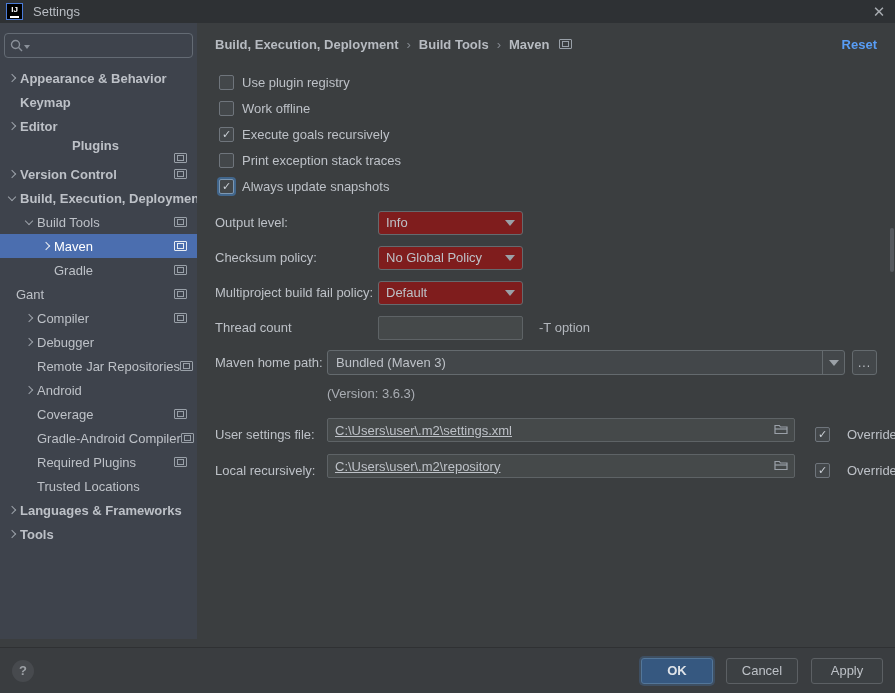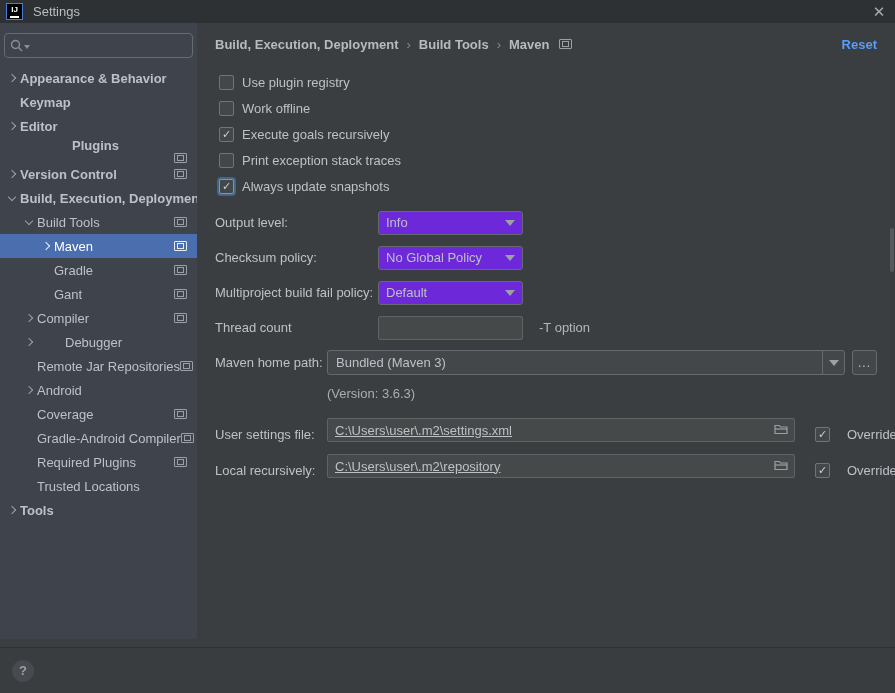--- a/index.html
+++ b/index.html
@@ -57,21 +57,21 @@
   .checkbox { width:15px; height:15px; border:1px solid #6f757c; border-radius:2px;
     background:#43474a; display:flex; align-items:center; justify-content:center;
     font-size:11px; color:#cdd2d8; flex:none; cursor:pointer; }
   .checkbox.focused { box-shadow:0 0 0 2px #41668c; border-color:#7c97b2; }
   .cb-label { margin-left:8px; }
   
   .form-row { display:flex; align-items:center; height:35px; }
   .form-row.first { margin-top:6px; }
   .form-label { width:163px; flex:none; }
   .form-label.narrow { width:112px; }
-  .combo { width:145px; height:24px; background:#6d28d9; border:1px solid #646a6e;
+  .combo { width:145px; height:24px; background:#7f1d1d; border:1px solid #646a6e;
     border-radius:3px; display:flex; align-items:center; padding:0 7px; cursor:pointer; }
   .combo-value { flex:1; white-space:nowrap; overflow:hidden; }
   .arrow-down { width:0; height:0; border-left:5px solid transparent; border-right:5px solid transparent;
     border-top:6px solid #9ba1a7; flex:none; }
   .text-field { height:24px; background:#45494a; border:1px solid #5e6366; border-radius:2px;
     color:#bdc1c7; font-family:inherit; font-size:13px; padding:0 7px; outline:none; }
   .thread-input { width:145px; }
   .t-hint { margin-left:16px; color:#b3b7bd; }
   
   .home-combo { flex:none; width:518px; height:25px; background:#43474a; border:1px solid #646a6e;
@@ -179,33 +179,33 @@
             <span class="chev right"></span>
           </span>
           <span class="tree-label">Maven</span>
           <span class="page-icon"></span>
         </div>
         <div class="tree-row" style="padding-left: 38px;">
           <span class="chev-box"></span>
           <span class="tree-label">Gradle</span>
           <span class="page-icon"></span>
         </div>
-        <div class="tree-row" style="padding-left: 38px;">
+        <div class="tree-row" style="">
           <span class="chev-box"></span>
           <span class="tree-label">Gant</span>
           <span class="page-icon"></span>
         </div>
         <div class="tree-row" style="padding-left: 21px;">
           <span class="chev-box">
             <span class="chev right"></span>
           </span>
           <span class="tree-label">Compiler</span>
           <span class="page-icon"></span>
         </div>
-        <div class="tree-row" style="padding-left: 21px; gap: 28px;">
+        <div class="tree-row" style="padding-left: 21px;">
           <span class="chev-box">
             <span class="chev right"></span>
           </span>
           <span class="tree-label">Debugger</span>
         </div>
         <div class="tree-row" style="padding-left: 21px;">
           <span class="chev-box"></span>
           <span class="tree-label">Remote Jar Repositories</span>
           <span class="page-icon"></span>
         </div>
@@ -226,20 +226,26 @@
           <span class="page-icon"></span>
         </div>
         <div class="tree-row" style="padding-left: 21px;">
           <span class="chev-box"></span>
           <span class="tree-label">Required Plugins</span>
           <span class="page-icon"></span>
         </div>
         <div class="tree-row" style="padding-left: 21px;">
           <span class="chev-box"></span>
           <span class="tree-label">Trusted Locations</span>
+        </div>
+        <div class="tree-row" style="padding-left: 4px;">
+          <span class="chev-box">
+            <span class="chev right"></span>
+          </span>
+          <span class="tree-label bold">Languages &amp; Frameworks</span>
         </div>
         <div class="tree-row" style="padding-left: 4px;">
           <span class="chev-box">
             <span class="chev right"></span>
           </span>
           <span class="tree-label bold">Tools</span>
         </div>
       </div>
   </div>
 
@@ -351,15 +357,20 @@
           </span>
         </div>
       </div>
 
   </div>
 
   <div class="scroll-thumb"></div>
 
   <div class="bottombar">
     <div class="help-btn">?</div>
+    <div class="btn-group">
+      <button class="btn primary">OK</button>
+      <button class="btn">Cancel</button>
+      <button class="btn">Apply</button>
+    </div>
   </div>
 
 </div>
 
 </body></html>

